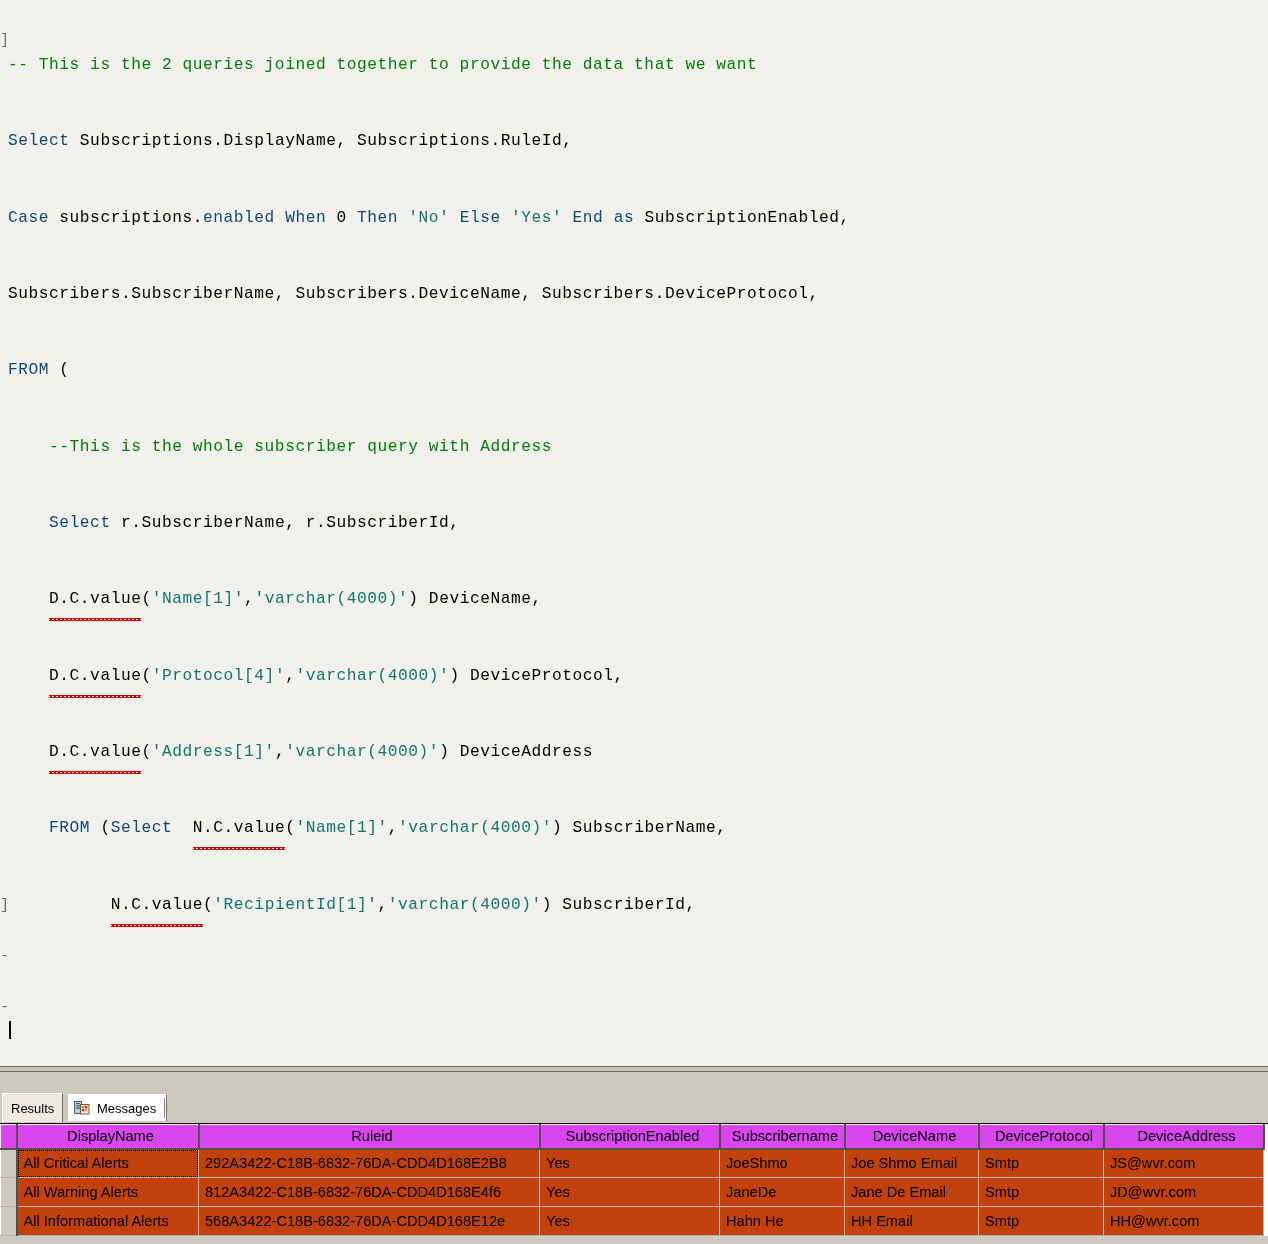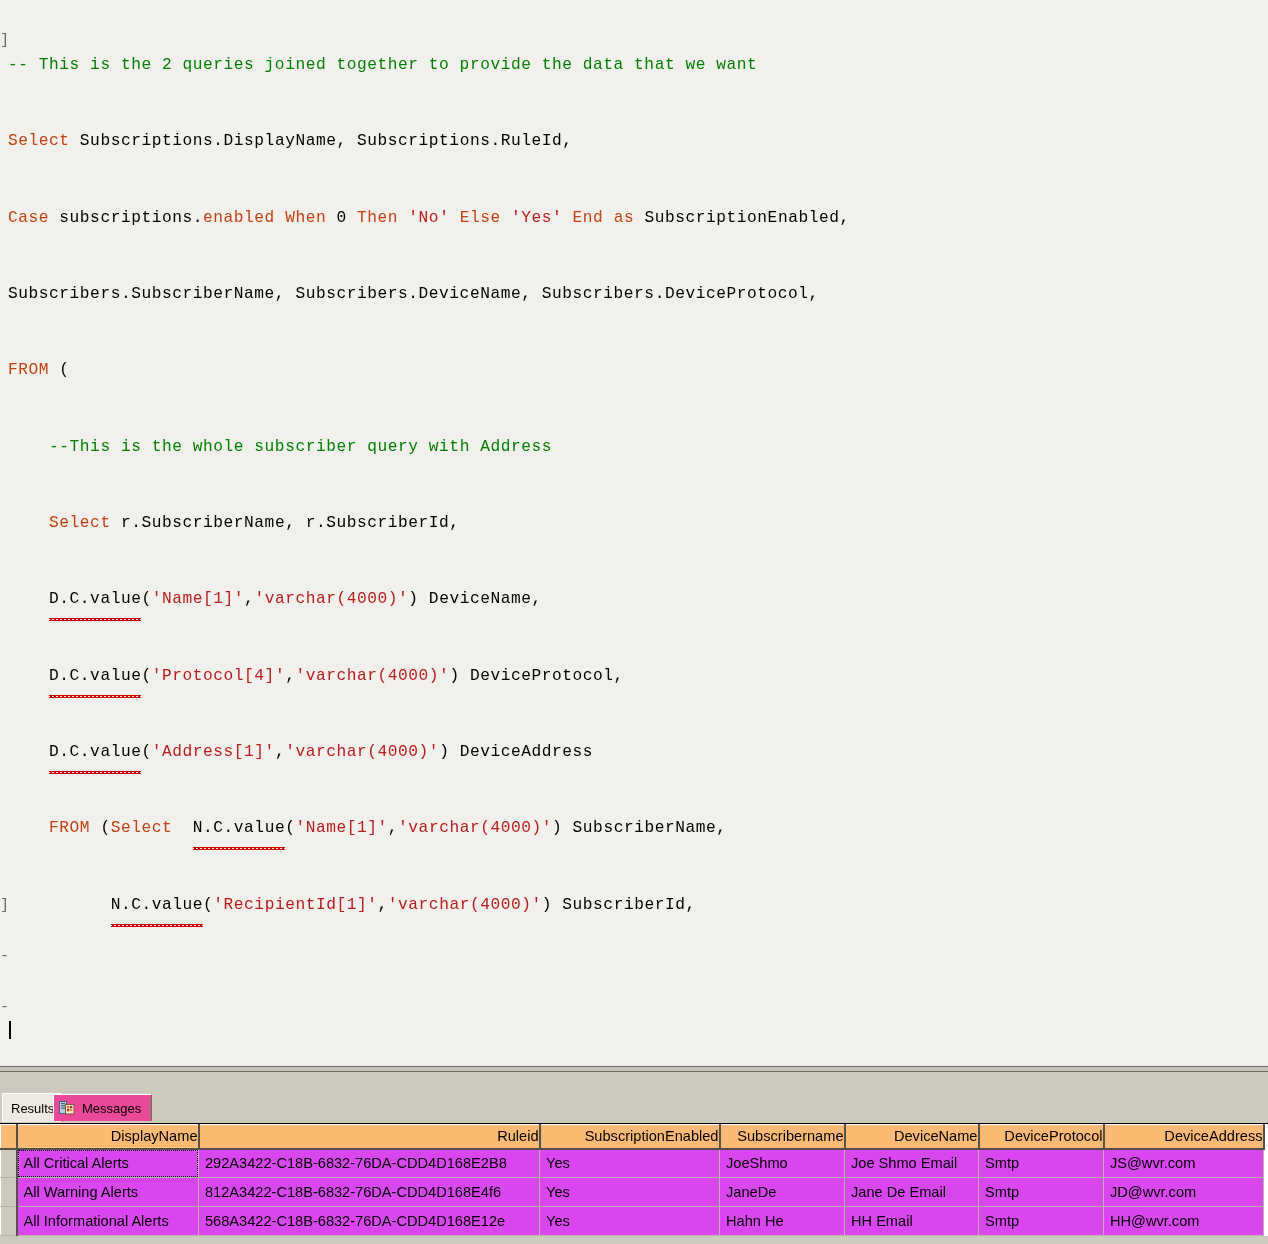--- a/index.html
+++ b/index.html
@@ -37,22 +37,22 @@
     color: #000000;
   }
   .ln {
     height: 25.45px;
     padding-left: 8px;
     box-sizing: border-box;
   }
 
   
   .c-cmt   { color: #008000; margin-top: 34px; }
-  .c-kw    { color: #c2410c; }
-  .c-str   { color: #b91c1c; }
+  .c-kw    { color: #0c4a6e; }
+  .c-str   { color: #0f766e; }
 
   
   .sq {
     background-repeat: repeat-x;
     background-position: 0 100%;
     background-size: 4px 3px;
     background-image:
       linear-gradient(45deg, transparent 40%, #d00000 40%, #d00000 60%, transparent 60%),
       linear-gradient(-45deg, transparent 40%, #d00000 40%, #d00000 60%, transparent 60%);
     padding-bottom: 13px;
@@ -119,22 +119,22 @@
   .rtab.active {
     left: 2px;
     background: #edeae2;
     border-left: 1px solid #ffffff;
     border-top: 1px solid #ffffff;
     border-right: 1px solid #6e6a62;
     height: 29px;
     top: -1px;
   }
   .rtab.inactive {
-    left: 53px;
-    background: #ec4899;
+    left: 68px;
+    background: #ffffff;
     border-left: 1px solid #ffffff;
     border-top: 1px solid #ffffff;
     border-right: 1px solid #6e6a62;
     padding-left: 5px;
     padding-right: 10px;
   }
   .rtab .tab-sep {
     position: absolute;
     right: 1px; top: 3px;
     width: 1px; height: 20px;
@@ -156,42 +156,42 @@
     border-top: 1px solid #000000;
   }
   table.resgrid {
     border-collapse: collapse;
     table-layout: fixed;
     font-family: "Liberation Sans", sans-serif;
     font-size: 14.6px;
     color: #000;
   }
   table.resgrid th {
-    background: #fdba74;
-    text-align: right;
+    background: #d946ef;
+    text-align: center;
     font-weight: normal;
     height: 24px;
     padding: 0 0 0 6px;
     border-right: 2px solid #55504a;
     border-bottom: 2px solid #55504a;
     border-top: 1px solid #ffffff;
     border-left: 1px solid #ffffff;
     box-sizing: border-box;
     white-space: nowrap;
     overflow: hidden;
   }
   table.resgrid th.rowhdr {
     border-left: 1px solid #ffffff;
   }
   table.resgrid td {
     height: 29px;
     padding: 0 0 0 6px;
     border-right: 1px solid #b9b5ad;
     border-bottom: 1px solid #b9b5ad;
-    background: #d946ef;
+    background: #c2410c;
     box-sizing: border-box;
     white-space: nowrap;
     overflow: hidden;
   }
   table.resgrid td.rowhdr {
     background: #cdc9bf;
     border-right: 2px solid #55504a;
     border-top: 1px solid #ffffff;
     border-left: 1px solid #ffffff;
     padding: 0;

